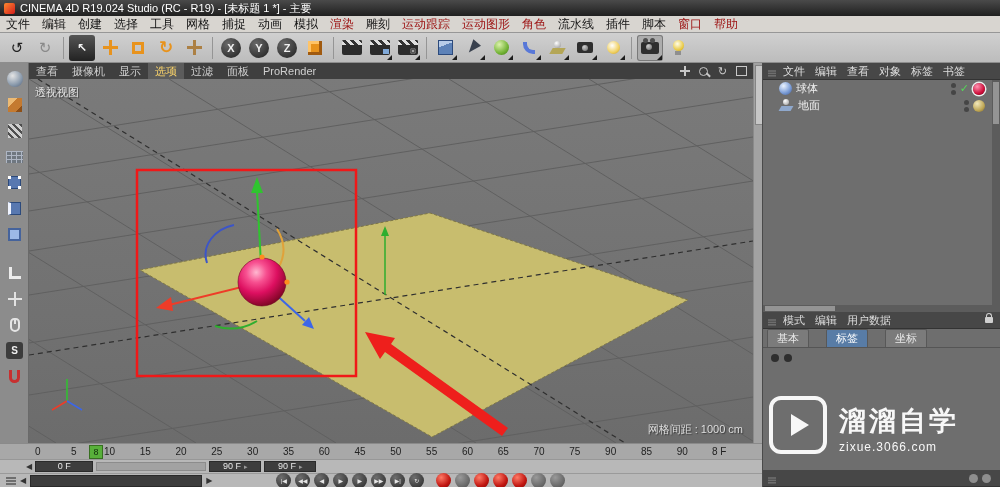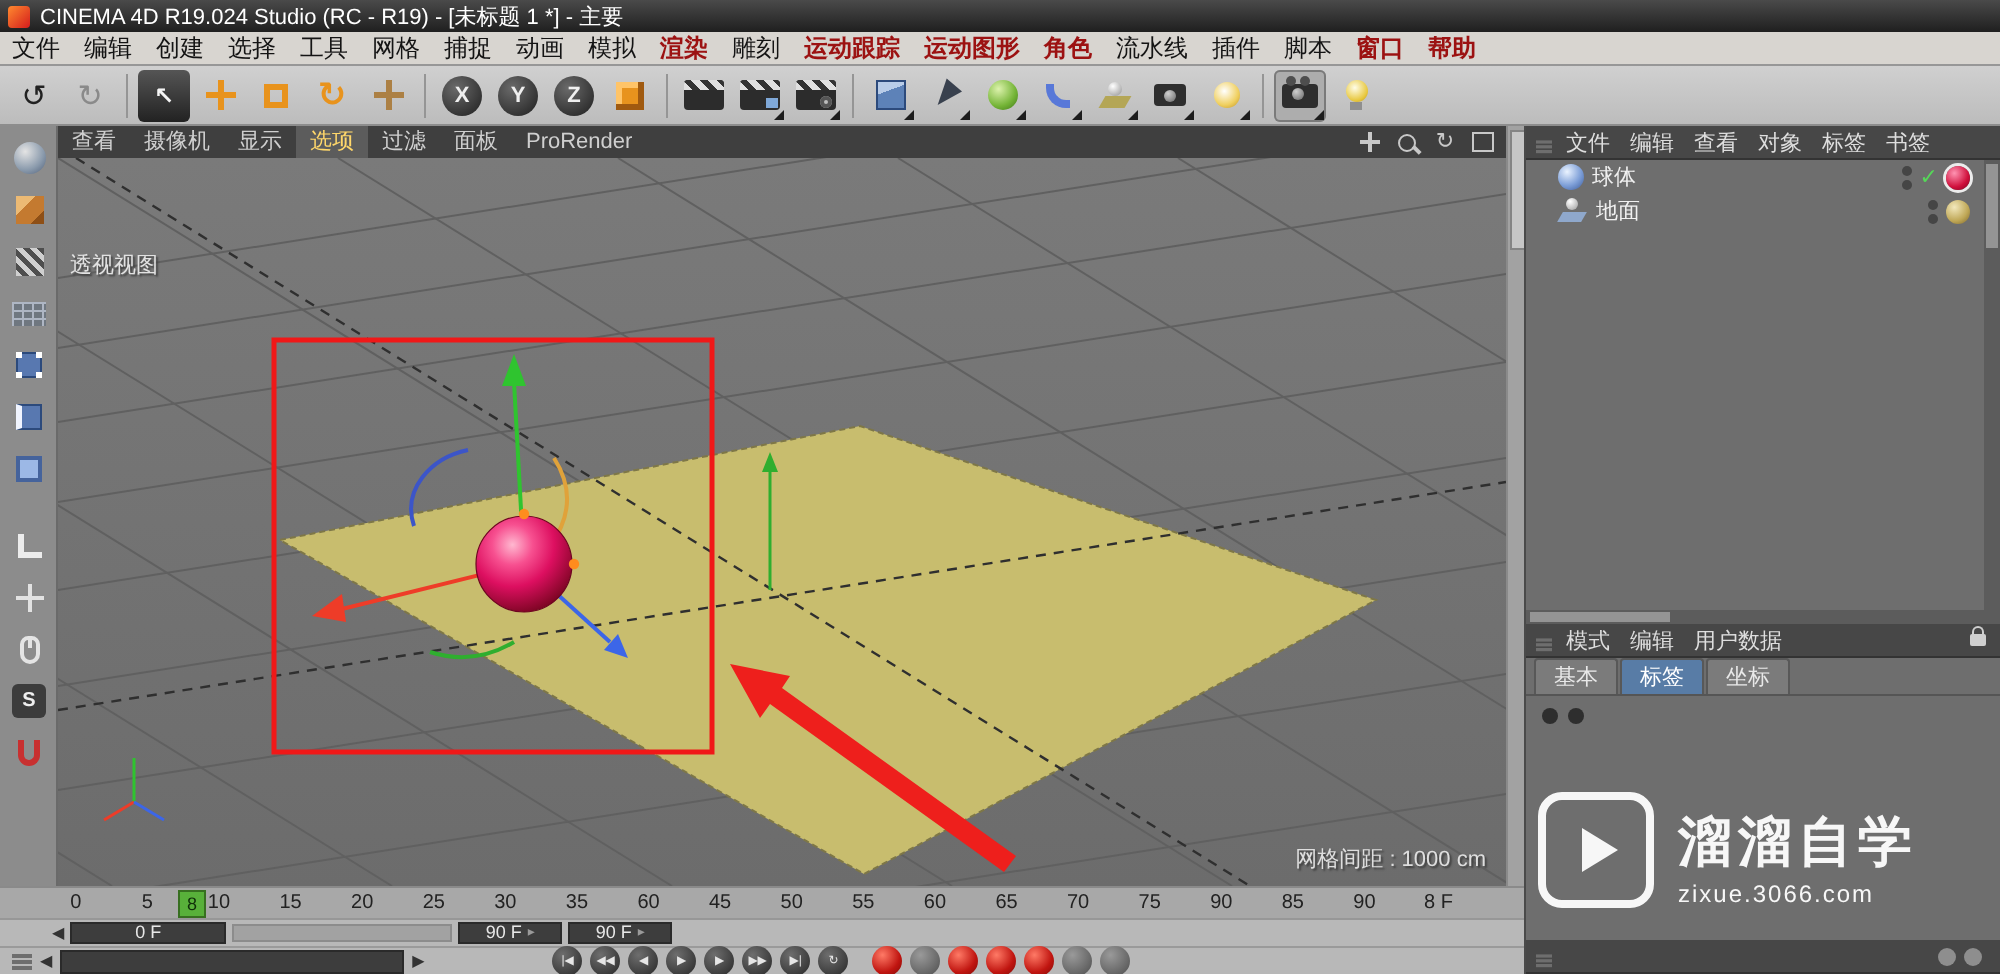--- a/index.html
+++ b/index.html
@@ -10,21 +10,21 @@
   .titlebar{position:absolute;left:0;top:0;width:1000px;height:16px;
     background:linear-gradient(#4a4a4a,#1f1f1f);color:#fff;font-size:11px;
     display:flex;align-items:center;gap:5px;padding-left:4px;box-sizing:border-box;}
   .app-icon{width:11px;height:11px;border-radius:2px;flex:none;
     background:linear-gradient(135deg,#ff8a2f,#d41c1c);}
 
   
   .menubar{position:absolute;left:0;top:16px;width:1000px;height:17px;background:#d8d5d0;
     border-bottom:1px solid #979797;display:flex;font-size:12px;color:#141414;box-sizing:border-box;}
   .mi{padding:0 6px;line-height:16px;white-space:nowrap;}
-  .mi.red{color:#9c1212;font-weight:bold;}
+  .mi.red{color:#9c1212;}
 
   
   .toolbar{position:absolute;left:0;top:33px;width:1000px;height:30px;
     background:linear-gradient(#d0d0d0,#bcbcbc);border-bottom:1px solid #8d8d8d;
     display:flex;align-items:center;gap:2px;padding-left:4px;box-sizing:border-box;}
   .tb{width:26px;height:26px;flex:none;display:flex;align-items:center;justify-content:center;
     border-radius:3px;position:relative;}
   .tb.dark{background:linear-gradient(#555,#222);}
   .tb.active{background:#adadad;box-shadow:inset 0 0 0 1px #7a7a7a;}
   .tsep{width:1px;height:22px;background:#959595;margin:0 3px;flex:none;}
@@ -116,21 +116,21 @@
                linear-gradient(#c8c8c8,#c8c8c8) center/2px 10px no-repeat;}
   .n-zoom{width:7px;height:7px;border:1.5px solid #c8c8c8;border-radius:50%;position:relative;}
   .n-zoom::after{content:"";position:absolute;width:5px;height:1.5px;background:#c8c8c8;
     right:-4px;bottom:-1px;transform:rotate(45deg);}
   .n-rot{font-size:11px;line-height:1;}
   .n-max{width:9px;height:8px;border:1.5px solid #c8c8c8;}
 
   .canvas{position:absolute;left:29px;top:79px;width:724px;height:364px;
     background:linear-gradient(#7a7a7a,#6c6c6c);overflow:hidden;}
   .view-label{position:absolute;left:6px;top:6px;font-size:11px;color:#e2e2e2;
-    text-shadow:1px 1px 1px #3c3c3c;margin-top:40px;}
+    text-shadow:1px 1px 1px #3c3c3c;}
   .grid-spacing{position:absolute;right:10px;bottom:6px;font-size:11px;color:#dedede;
     text-shadow:1px 1px 1px #3c3c3c;}
 
   .vscroll{position:absolute;left:753px;top:63px;width:9px;height:380px;background:#a2a2a2;
     border-left:1px solid #8a8a8a;box-sizing:border-box;}
   .vscroll .thumb{position:absolute;left:1px;top:2px;width:6px;height:58px;background:#c6c6c6;border:1px solid #848484;}
 
   
   .ruler{position:absolute;left:0;top:443px;width:762px;height:16px;background:#a8a8a8;
     border-top:1px solid #8a8a8a;box-sizing:border-box;}
@@ -186,21 +186,21 @@
   .ball.tan{background:radial-gradient(circle at 35% 30%,#f2e8bc,#bfa756 60%,#7c6428);}
   .om-vscroll{position:absolute;right:0;top:17px;width:8px;height:225px;background:#5c5c5c;}
   .om-vscroll .thumb{position:absolute;left:1px;top:2px;width:6px;height:42px;background:#949494;}
   .om-hscroll{position:absolute;left:0;top:242px;width:238px;height:7px;background:#5c5c5c;}
   .om-hscroll .thumb{position:absolute;left:2px;top:1px;width:70px;height:5px;background:#949494;}
   .lock{width:8px;height:6px;background:#cfcfcf;position:relative;border-radius:1px;margin-left:auto;margin-right:8px;}
   .lock::before{content:"";position:absolute;top:-4px;left:1px;width:4px;height:3px;
     border:1.5px solid #cfcfcf;border-bottom:none;border-radius:3px 3px 0 0;}
   .am-content{position:absolute;left:0;top:266px;width:238px;height:141px;}
   .tex-row{display:flex;align-items:center;gap:5px;padding:4px 6px;font-size:11px;color:#f0f0f0;}
-  .tabs{display:flex;gap:1px;padding-left:4px;border-bottom:1px solid #555;}
+  .tabs{display:flex;gap:17px;padding-left:4px;border-bottom:1px solid #555;}
   .tab{font-size:11px;color:#e8e8e8;background:#7b7b7b;border:1px solid #585858;border-bottom:none;
     padding:1px 9px;border-radius:2px 2px 0 0;}
   .tab.on{background:#587ca6;color:#fff;}
   .amdots{padding:6px 0 0 8px;display:flex;gap:5px;}
   .amdots i{width:8px;height:8px;border-radius:50%;background:#2e2e2e;}
   .bstrip{top:407px;}
   .bstrip .mini{width:9px;height:9px;border-radius:50%;background:#8e8e8e;margin-left:4px;}
   .bstrip .grow{margin-left:auto;display:flex;align-items:center;padding-right:10px;}
 
   
@@ -486,21 +486,21 @@
         <span>85</span>
       <span>90</span>
     </div>
     <div class="playhead">8</div>
     <span class="curframe">8 F</span>
   </div>
 
   <div class="accent"></div>
   <div class="rowfields">
     <span class="spin">◀</span>
-    <div class="fld" style="width:78px">
+    <div class="fld" style="width:58px">
         <span>0 F</span>
       </div>
     <div class="track" style="width:110px"></div>
     <div class="fld" style="width:52px">
         <span>90 F</span>
         <span class="sp">▸</span>
       </div>
     <div class="fld" style="width:52px">
         <span>90 F</span>
         <span class="sp">▸</span>

